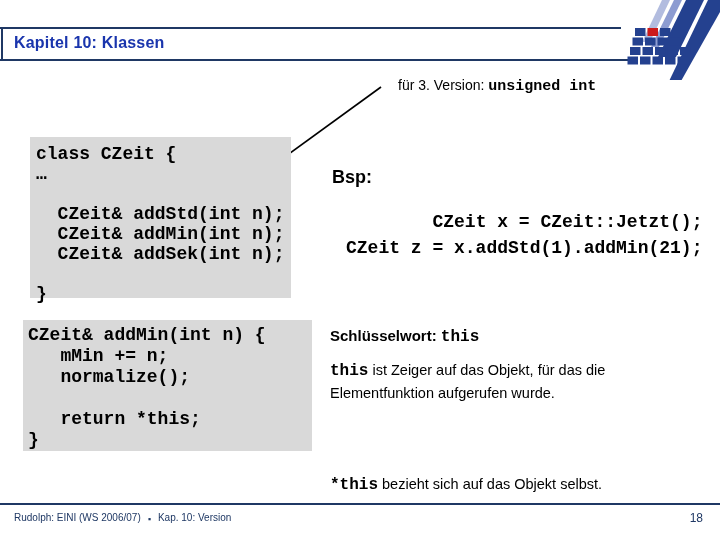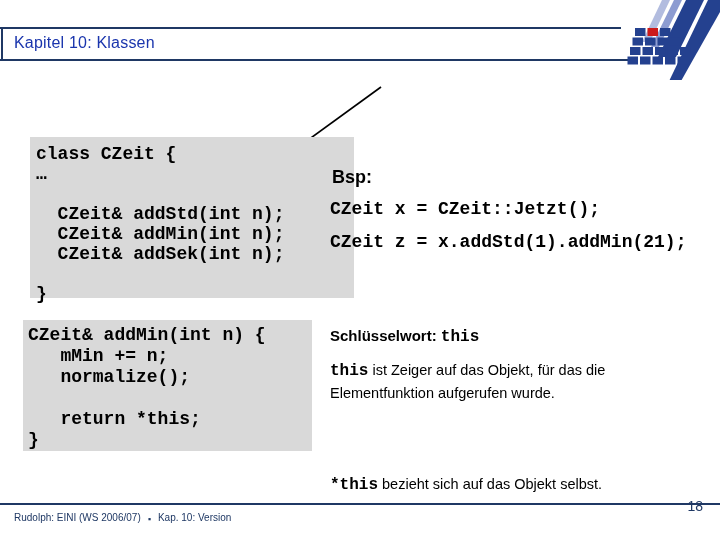--- a/index.html
+++ b/index.html
@@ -12,21 +12,21 @@
     font-family: "Liberation Sans", sans-serif;
     color: #000000;
   }
   
   .hline { position: absolute; background: #1f3864; height: 2px; }
   .hline-top { left: 0; top: 27px; width: 621px; }
   .hline-title-bottom { left: 0; top: 59px; width: 629px; }
   .vline-left { position: absolute; background: #1f3864; width: 2px; left: 1px; top: 27px; height: 34px; }
   .page-title {
     position: absolute; left: 14px; top: 35px;
-    font-size: 16px; font-weight: normal; color: #1a35ad;
+    font-size: 16px; font-weight: bold; color: #1a35ad;
     letter-spacing: 0.2px; line-height: 16px;
   }
   .logo { position: absolute; left: 588px; top: 0; width: 132px; height: 80px; }
 
   .subtitle {
     position: absolute; left: 30px; top: 89px;
     font-size: 16px; font-weight: bold; line-height: 16px;
   }
 
   .annotation {
@@ -41,31 +41,31 @@
   .codebox {
     position: absolute;
     background: #d9d9d9;
     font-family: "Liberation Mono", monospace;
     font-weight: bold;
     font-size: 18px;
     white-space: pre;
     margin: 0;
     box-sizing: border-box;
   }
-  .codebox-declaration { left: 30px; top: 137px; width: 324px; height: 161px; padding: 7px 0 0 6px; line-height: 20px; }
+  .codebox-declaration { left: 30px; top: 137px; width: 261px; height: 161px; padding: 7px 0 0 6px; line-height: 20px; }
   .codebox-definition  { left: 23px; top: 320px; width: 289px; height: 131px; padding: 5px 0 12px 5px; line-height: 21px; }
 
   .bsp-label {
     position: absolute; left: 332px; top: 170px;
     font-size: 18px; font-weight: bold; line-height: 15px;
   }
   .example-code {
     position: absolute; left: 330px; top: 193px;
     font-family: "Liberation Mono", monospace; font-weight: bold;
-    font-size: 18px; line-height: 33px; white-space: pre; margin: 0;
+    font-size: 18px; line-height: 26px; white-space: pre; margin: 16px; text-align: right;
   }
 
   .keyword-line {
     position: absolute; left: 330px; top: 327px;
     font-size: 15px; font-weight: bold; line-height: 18px;
   }
   .keyword-line .mono { font-size: 16px; }
 
   .para { position: absolute; left: 330px; width: 380px; font-size: 14.5px; line-height: 22px; }
   .para .mono { font-size: 16px; }
@@ -75,22 +75,22 @@
 
   
   .footer-line { position: absolute; left: 0; top: 503px; width: 720px; height: 2px; background: #1f3864; }
   .footer {
     position: absolute; left: 14px; top: 512px;
     display: flex; align-items: flex-end; gap: 7px;
     font-size: 10px; color: #1f3864; line-height: 12px;
   }
   .footer-bullet { font-size: 9px; line-height: 9px; }
   .page-number {
-    position: absolute; right: 17px; top: 500px;
-    font-size: 14px; color: #1f3864; line-height: 12px;
+    position: absolute; right: 17px; top: 512px;
+    font-size: 12px; color: #1f3864; line-height: 12px;
   }
 </style>
 </head>
 <body>
 
 <div class="slide">
 
   <div class="hline hline-top"></div>
   <div class="vline-left"></div>
   <div class="hline hline-title-bottom"></div>
@@ -117,20 +117,23 @@
       <rect x="92" y="47" width="10.5" height="8" fill="#24418f"></rect>
       <rect x="39.5" y="56.5" width="10.5" height="8" fill="#24418f"></rect>
       <rect x="52" y="56.5" width="10.5" height="8" fill="#24418f"></rect>
       <rect x="64.5" y="56.5" width="10.5" height="8" fill="#24418f"></rect>
       <rect x="77" y="56.5" width="10.5" height="8" fill="#24418f"></rect>
       <rect x="89.5" y="56.5" width="10.5" height="8" fill="#24418f"></rect>
     </g>
   </svg>
 
 
+  <div class="annotation">
+    <span>für 3. Version: </span><span class="mono">unsigned int</span>
+  </div>
 
   <svg class="arrow-svg" aria-hidden="true">
     <line x1="381" y1="87" x2="246" y2="185" stroke="#000000" stroke-width="1.7"></line>
     <polygon points="240,189 250.9,185.4 246.9,179.8" fill="#000000"></polygon>
   </svg>
 
   <pre class="codebox codebox-declaration">class CZeit {
 …
 
   CZeit&amp; addStd(int n);

